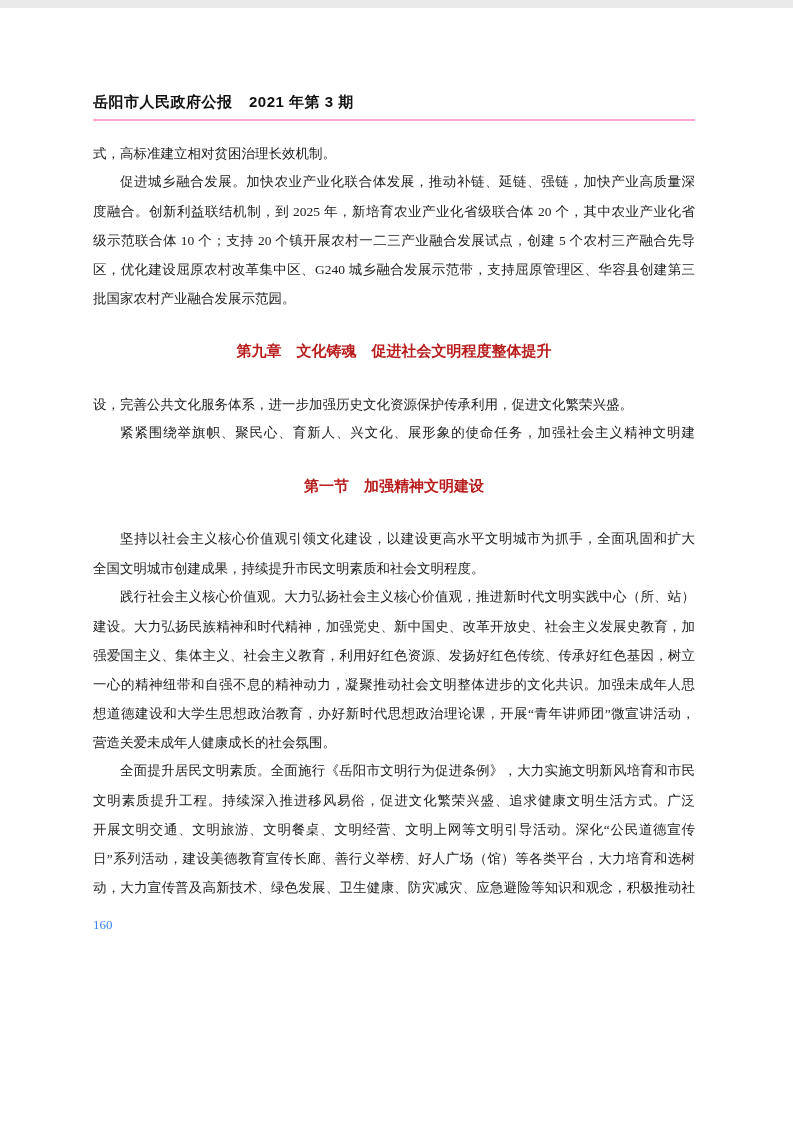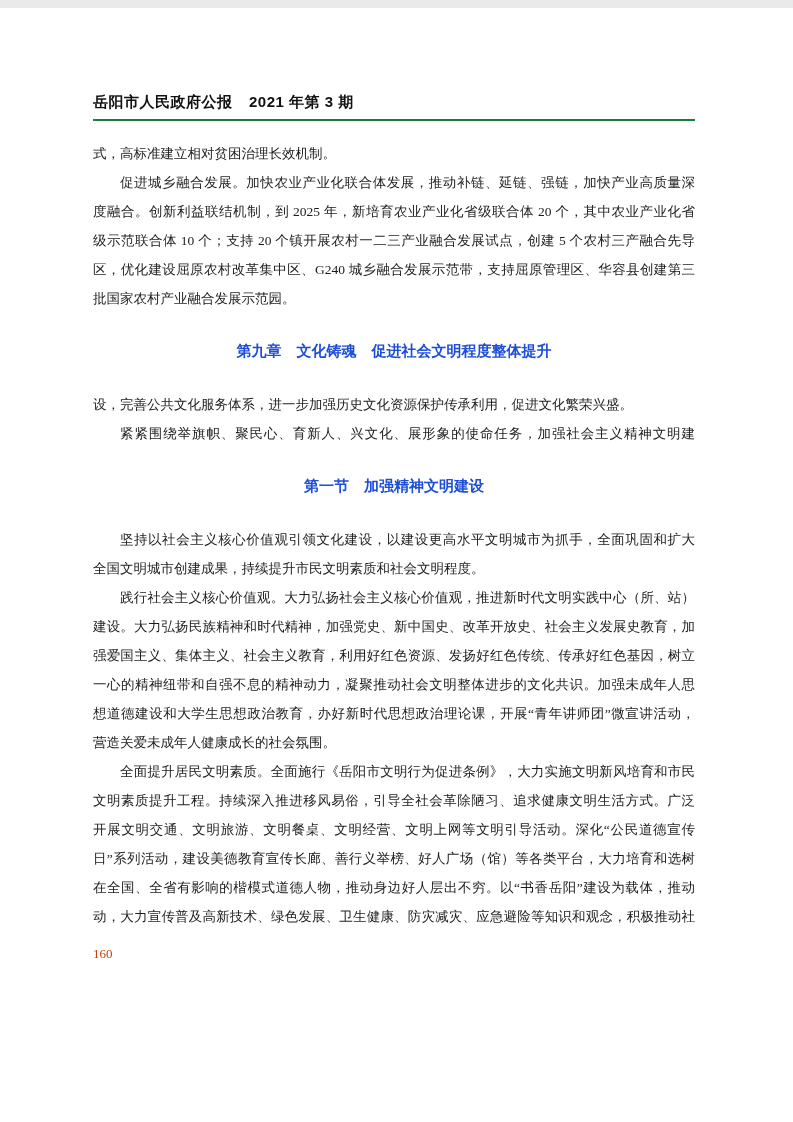--- a/index.html
+++ b/index.html
@@ -28,21 +28,21 @@
     box-sizing: border-box;
     padding: 92px 98px 0 93px;
   }
   .header {
     font-family: "Liberation Sans", "DejaVu Sans", sans-serif;
     font-weight: bold;
     font-size: 15px;
     line-height: 20px;
     letter-spacing: 0.5px;
     color: #111;
-    border-bottom: 2px solid #15803d;
+    border-bottom: 2px solid #f9a8d4;
     padding-bottom: 7px;
   }
   .header .issue { margin-left: 1.1em; }
   .doc-body {
     margin-top: 18px;
     font-size: 13.5px;
   }
   .para { margin: 0; }
   .line {
     display: block;
@@ -50,36 +50,36 @@
     line-height: 29px;
     overflow: hidden;
     text-align: justify;
     text-align-last: justify;
     text-justify: inter-character;
   }
   .line.lastline {
     text-align: right;
     text-align-last: left;
   }
-  .line.indent { padding-left: 2em; }
+  .line.indent { padding-left: 2em; font-family: Liberation Mono, monospace; }
   .heading {
     font-weight: bold;
     font-size: 15px;
     text-align: center;
     text-align-last: center;
     height: 29px;
     line-height: 29px;
     margin: 24px 0;
-    color: #1d4ed8;
+    color: #b91c1c;
   }
   .page-number {
     margin-top: 14px;
     font-size: 13px;
     line-height: 18px;
-    color: #c2410c;
+    color: #3b82f6;
     text-align: left;
   }
 </style>
 </head>
 <body>
 
 <div class="page">
   <div class="top-edge"></div>
   <div class="inner">
     <div class="header">
@@ -109,22 +109,21 @@
         <div class="para">
           <div class="line indent">践行社会主义核心价值观。大力弘扬社会主义核心价值观，推进新时代文明实践中心（所、站）</div>
           <div class="line">建设。大力弘扬民族精神和时代精神，加强党史、新中国史、改革开放史、社会主义发展史教育，加</div>
           <div class="line">强爱国主义、集体主义、社会主义教育，利用好红色资源、发扬好红色传统、传承好红色基因，树立</div>
           <div class="line">一心的精神纽带和自强不息的精神动力，凝聚推动社会文明整体进步的文化共识。加强未成年人思</div>
           <div class="line">想道德建设和大学生思想政治教育，办好新时代思想政治理论课，开展“青年讲师团”微宣讲活动，</div>
           <div class="line lastline">营造关爱未成年人健康成长的社会氛围。</div>
         </div>
         <div class="para">
           <div class="line indent">全面提升居民文明素质。全面施行《岳阳市文明行为促进条例》，大力实施文明新风培育和市民</div>
-          <div class="line">文明素质提升工程。持续深入推进移风易俗，引导全社会革除陋习、追求健康文明生活方式。广泛</div>
+          <div class="line">文明素质提升工程。持续深入推进移风易俗，促进文化繁荣兴盛、追求健康文明生活方式。广泛</div>
           <div class="line">开展文明交通、文明旅游、文明餐桌、文明经营、文明上网等文明引导活动。深化“公民道德宣传</div>
           <div class="line">日”系列活动，建设美德教育宣传长廊、善行义举榜、好人广场（馆）等各类平台，大力培育和选树</div>
-          <div class="line">在全国、全省有影响的楷模式道德人物，推动身边好人层出不穷。以“书香岳阳”建设为载体，推动</div>
           <div class="line">动，大力宣传普及高新技术、绿色发展、卫生健康、防灾减灾、应急避险等知识和观念，积极推动社</div>
         </div>
       </div>
     <div class="page-number">160</div>
   </div>
 </div>
 
 </body></html>

